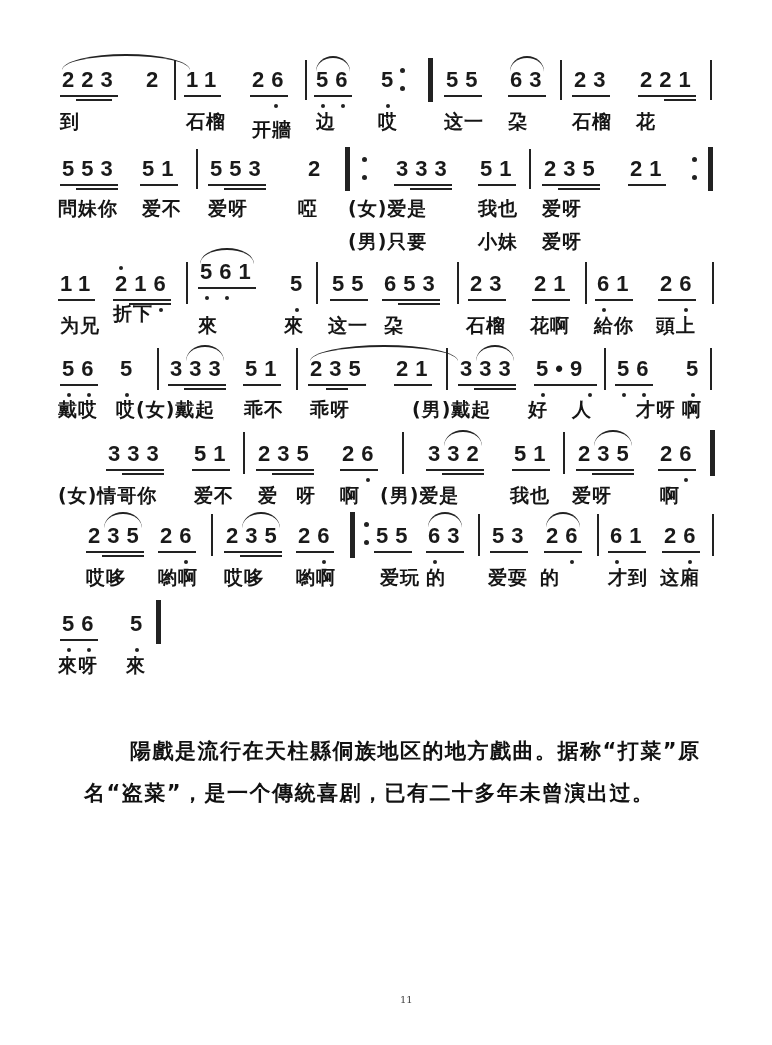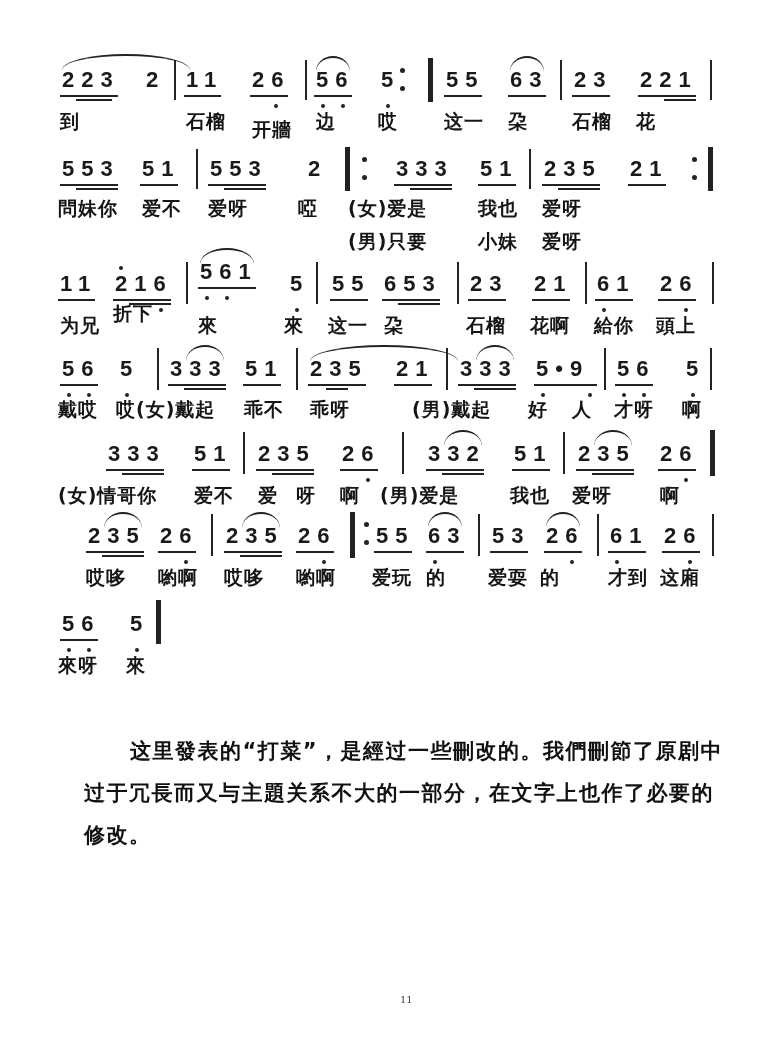--- a/index.html
+++ b/index.html
@@ -136,21 +136,21 @@
     <div class="note" style="left:686px;top:357px"><span>5</span><span class="dot" style="left:5px"></span></div>
     <div class="bar" style="left:710px;top:348px;height:42px"></div>
 
     <div class="lyric" style="left:58px;top:398px">戴哎</div>
     <div class="lyric" style="left:116px;top:398px">哎(女)戴起</div>
     <div class="lyric" style="left:244px;top:398px">乖不</div>
     <div class="lyric" style="left:310px;top:398px">乖呀</div>
     <div class="lyric" style="left:412px;top:398px">(男)戴起</div>
     <div class="lyric" style="left:528px;top:398px">好</div>
     <div class="lyric" style="left:572px;top:398px">人</div>
-    <div class="lyric" style="left:614px;top:398px">才呀</div>
+    <div class="lyric" style="left:636px;top:398px">才呀</div>
     <div class="lyric" style="left:682px;top:398px">啊</div>
   </div>
 
   <div>
     <div class="note" style="left:108px;top:442px"><span>333</span><span class="u1"></span><span class="u2"></span></div>
     <div class="note" style="left:194px;top:442px"><span>51</span><span class="u1"></span></div>
     <div class="bar" style="left:243px;top:432px;height:42px"></div>
     <div class="note" style="left:258px;top:442px"><span>235</span><span class="u1"></span><span class="u2"></span></div>
     <div class="note" style="left:342px;top:442px"><span>26</span><span class="u1"></span><span class="dot" style="left:24px"></span></div>
     <div class="bar" style="left:402px;top:432px;height:42px"></div>
@@ -187,35 +187,35 @@
     <div class="note" style="left:546px;top:524px"><span>26</span><span class="u1"></span><span class="slur"></span><span class="dot" style="left:24px"></span></div>
     <div class="bar" style="left:597px;top:514px;height:42px"></div>
     <div class="note" style="left:610px;top:524px"><span>61</span><span class="u1"></span><span class="dot" style="left:5px"></span></div>
     <div class="note" style="left:664px;top:524px"><span>26</span><span class="u1"></span><span class="dot" style="left:24px"></span></div>
     <div class="bar" style="left:712px;top:514px;height:42px"></div>
 
     <div class="lyric" style="left:86px;top:566px">哎哆</div>
     <div class="lyric" style="left:158px;top:566px">喲啊</div>
     <div class="lyric" style="left:224px;top:566px">哎哆</div>
     <div class="lyric" style="left:296px;top:566px">喲啊</div>
-    <div class="lyric" style="left:372px;top:566px">爱玩</div>
+    <div class="lyric" style="left:380px;top:566px">爱玩</div>
     <div class="lyric" style="left:426px;top:566px">的</div>
     <div class="lyric" style="left:488px;top:566px">爱耍</div>
     <div class="lyric" style="left:540px;top:566px">的</div>
     <div class="lyric" style="left:608px;top:566px">才到</div>
     <div class="lyric" style="left:660px;top:566px">这廂</div>
   </div>
 
   <div>
     <div class="note" style="left:62px;top:612px"><span>56</span><span class="u1"></span><span class="dot" style="left:5px"></span><span class="dot" style="left:25px"></span></div>
     <div class="note" style="left:130px;top:612px"><span>5</span><span class="dot" style="left:5px"></span></div>
     <div class="bar thick" style="left:156px;top:600px;height:44px"></div>
 
     <div class="lyric" style="left:58px;top:654px">來呀</div>
     <div class="lyric" style="left:126px;top:654px">來</div>
   </div>
 </div>
 
 <div class="para" style="top:730px">
-  <p class="indent">这里發表的“打菜”，是經过一些刪改的。我們刪節了原剧中过于冗長而又与主題关系不大的一部分，在文字上也作了必要的修改。</p>
+  <p class="indent">陽戲是流行在天柱縣侗族地区的地方戲曲。据称“打菜”原名“盗菜”，是一个傳統喜剧，已有二十多年未曾演出过。</p>
 </div>
 
 <div class="pageno">11</div>
 
 </body></html>

